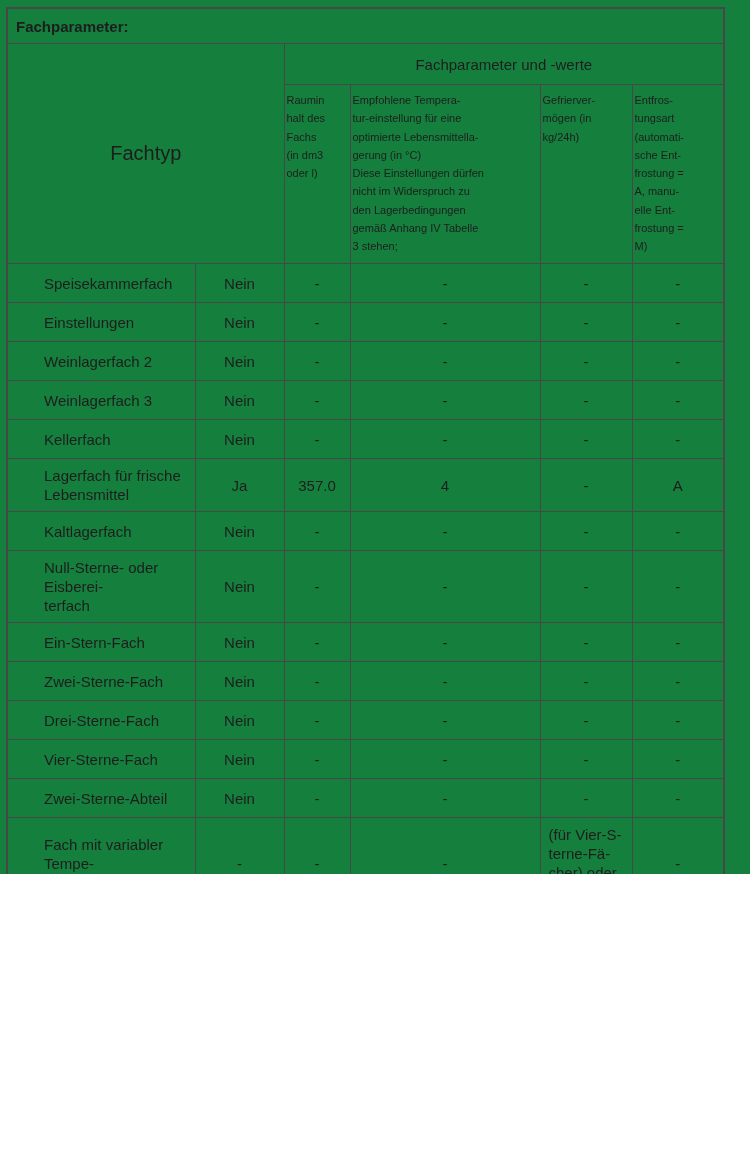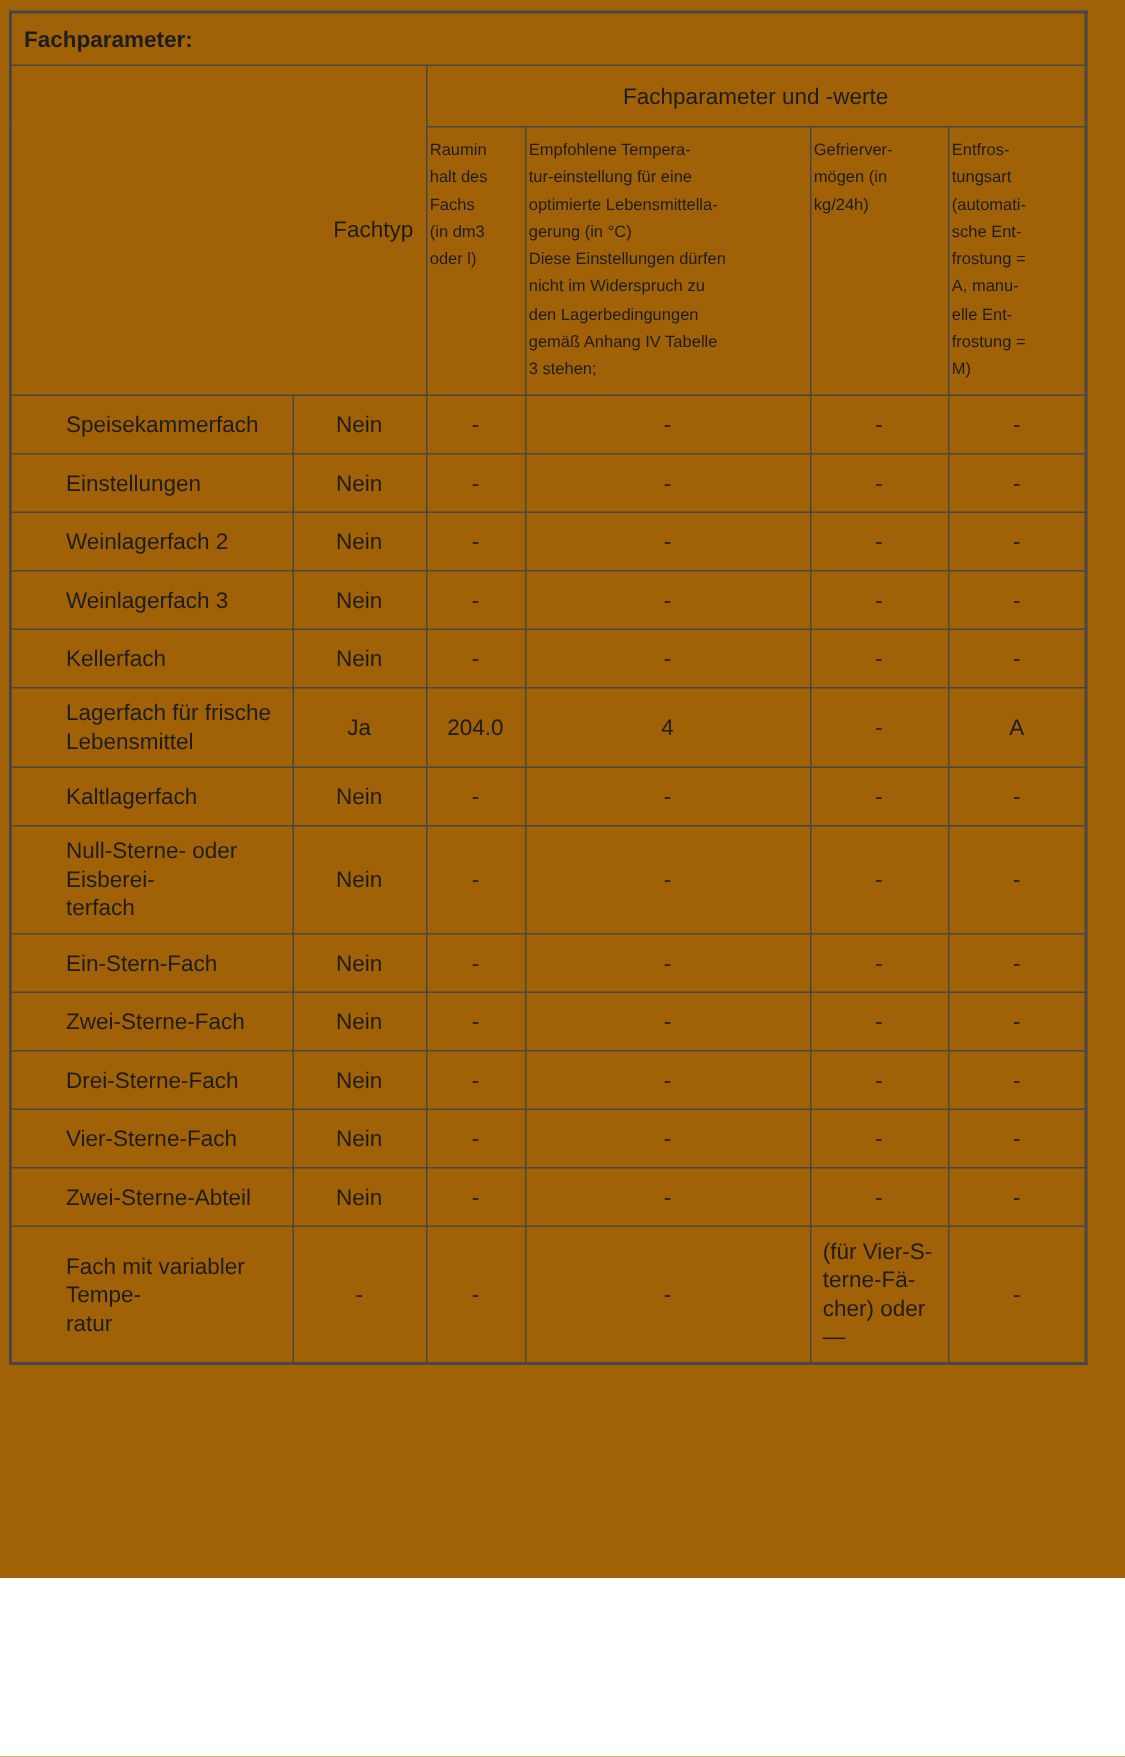--- a/index.html
+++ b/index.html
@@ -3,22 +3,22 @@
 <meta charset="utf-8">
 <style>
   html, body {
     margin: 0;
     padding: 0;
     background: #ffffff;
   }
   .page {
     position: relative;
     width: 750px;
-    height: 1052px;
-    background: #a16207;
+    height: 874px;
+    background: #15803d;
     color: #1d1d1d;
     font-family: "Liberation Sans", "DejaVu Sans", sans-serif;
     overflow: hidden;
   }
   table.fach-table {
     position: absolute;
     left: 6px;
     top: 7px;
     width: 717px;
     border-collapse: collapse;
@@ -32,22 +32,22 @@
     overflow: hidden;
   }
   .row-title td {
     height: 34px;
     padding: 0 8px;
     font-size: 15px;
     font-weight: bold;
     text-align: left;
   }
   .fachtyp-cell {
-    text-align: right;
-    font-size: 15px;
+    text-align: center;
+    font-size: 20px;
     padding: 0 8px;
   }
   .group-cell {
     height: 40px;
     text-align: center;
     font-size: 15px;
     padding: 0 8px;
   }
   .row-headers td {
     height: 166px;
@@ -180,21 +180,21 @@
     <td>Nein</td>
     <td>-</td>
     <td>-</td>
     <td>-</td>
     <td>-</td>
   </tr>
         <tr class="row-body">
     <td class="label-cell">Lagerfach für frische
 Lebensmittel</td>
     <td>Ja</td>
-    <td>204.0</td>
+    <td>357.0</td>
     <td>4</td>
     <td>-</td>
     <td>A</td>
   </tr>
         <tr class="row-body">
     <td class="label-cell">Kaltlagerfach</td>
     <td>Nein</td>
     <td>-</td>
     <td>-</td>
     <td>-</td>

